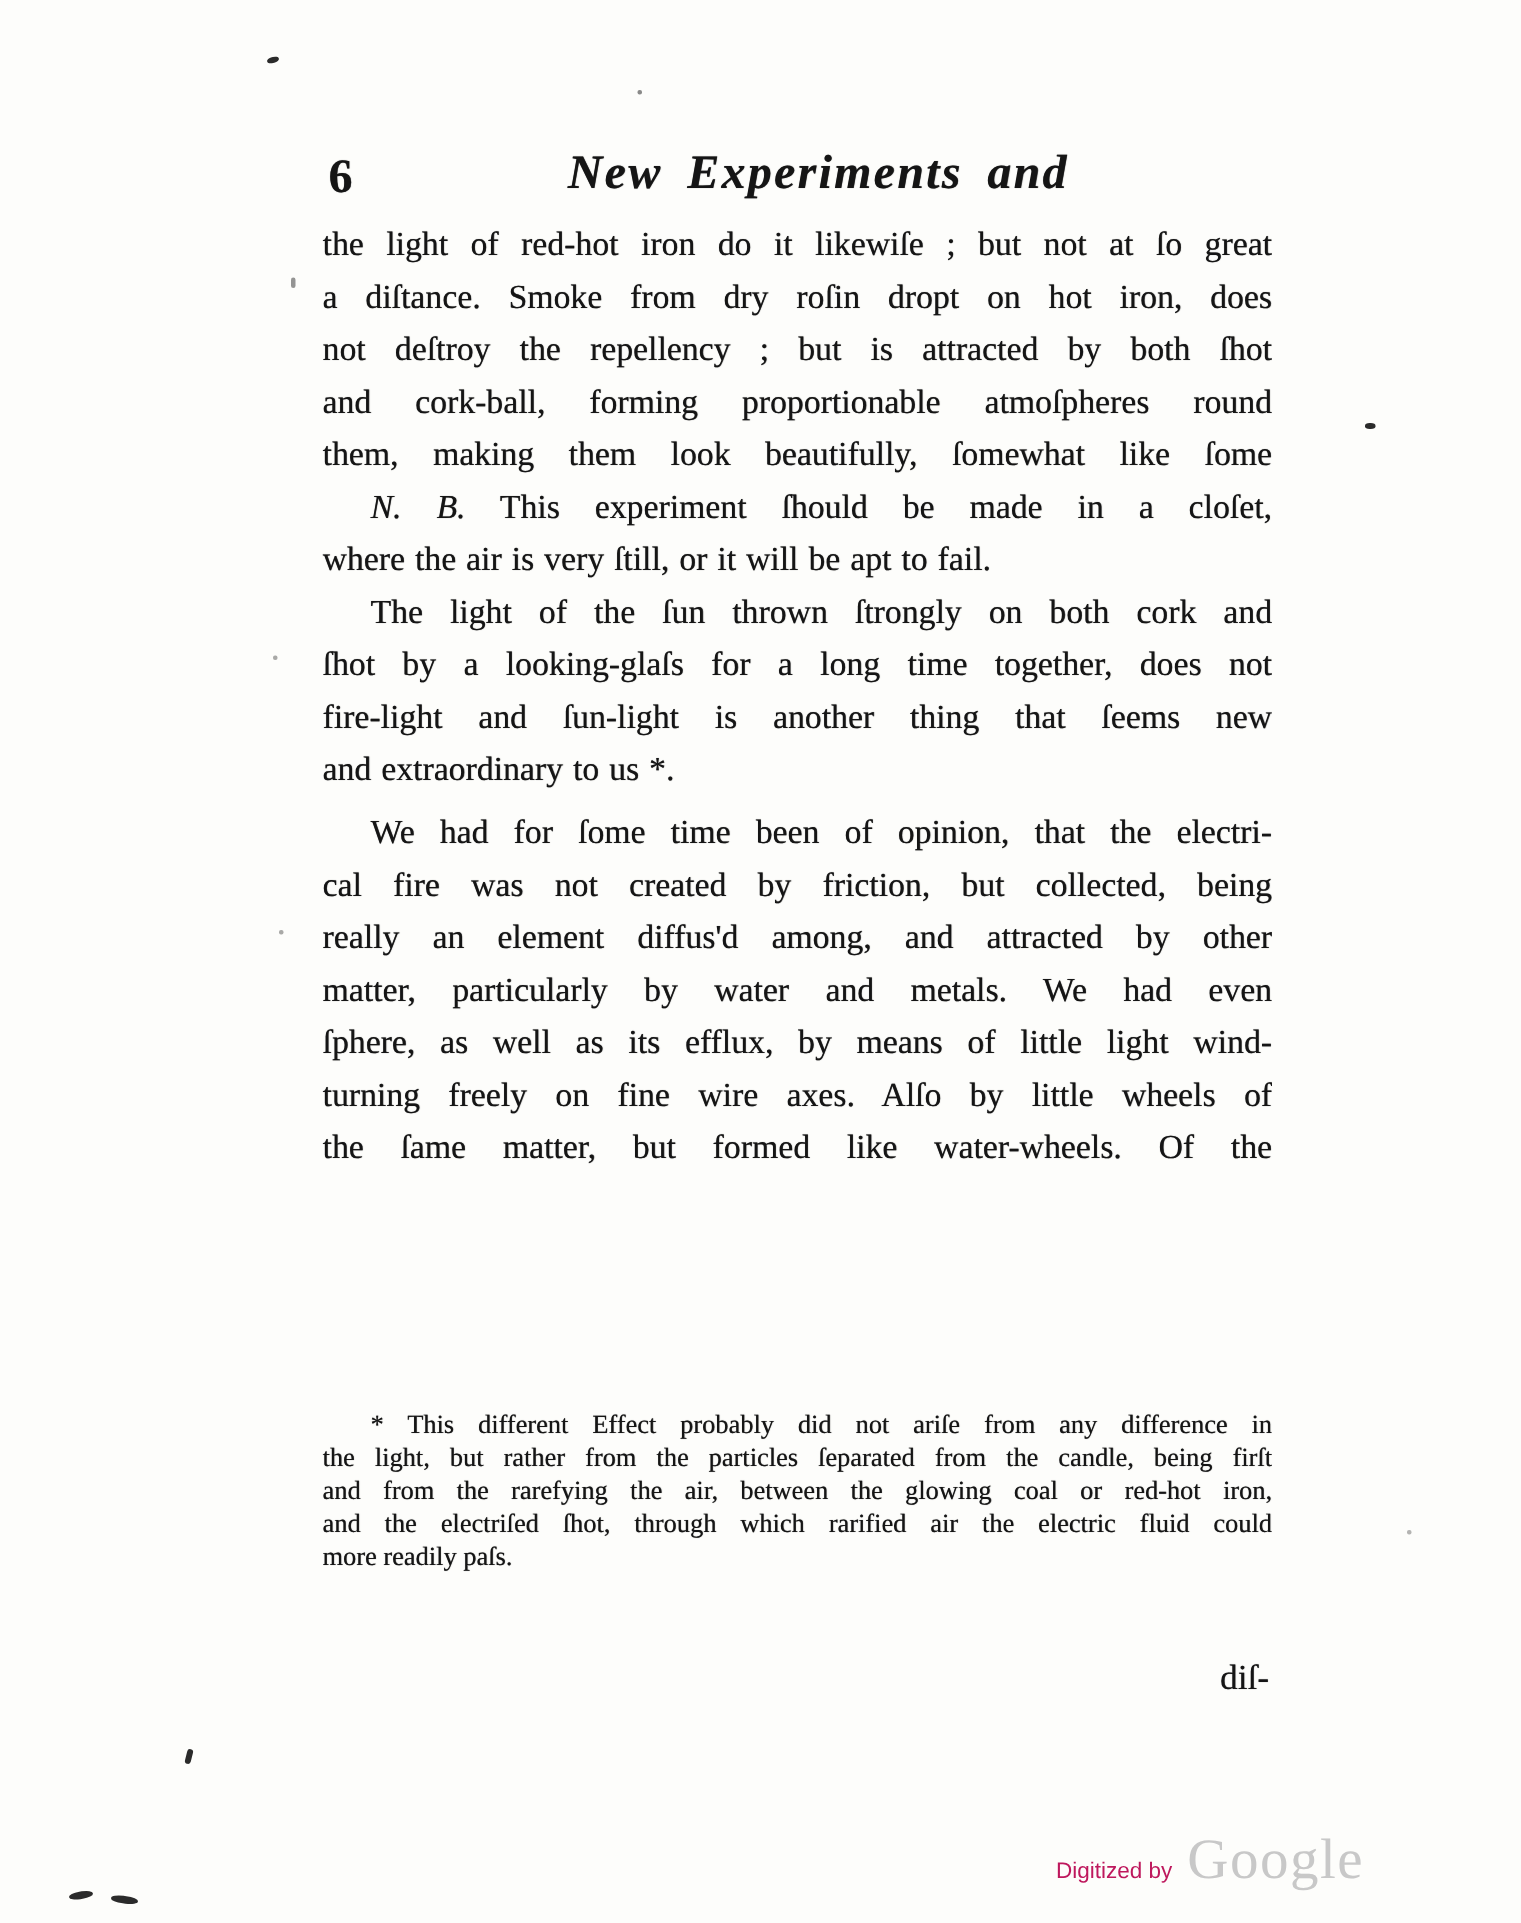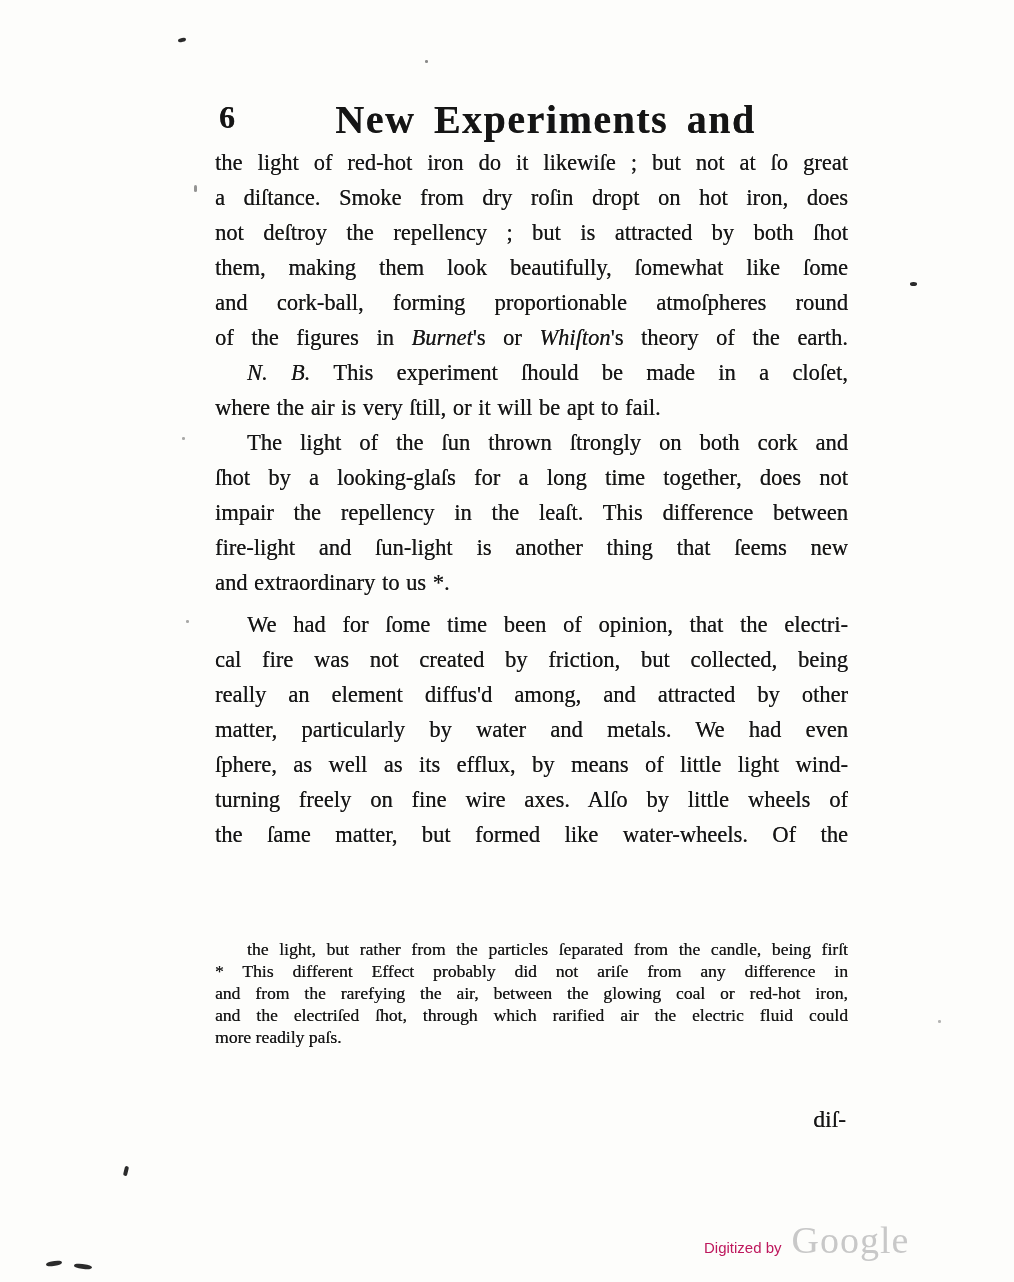--- a/index.html
+++ b/index.html
@@ -7,22 +7,22 @@
     position:relative; width:1014px; height:1282px;
     background:#fdfdfb; overflow:hidden;
     font-family:"Liberation Serif","DejaVu Serif",serif;
     color:#151515;
   }
   .ink { text-shadow:0.2px 0.2px 0.5px rgba(15,15,15,0.75); }
 
   .header { position:absolute; top:96px; left:215px; width:633px; height:46px; }
   .page-num { position:absolute; left:4px; top:3px; font-size:32px; font-weight:bold; }
   .running-title {
-    text-align:center; font-weight:bold;
-    font-size:40px; letter-spacing:1.5px; word-spacing:7px;
+    text-align:center; font-style:italic; font-weight:bold;
+    font-size:32px; letter-spacing:1.5px; word-spacing:7px;
     transform:translateX(14px);
   }
 
   .body-text { position:absolute; top:145px; left:215px; width:633px; }
   .line {
     height:35px; line-height:35px; font-size:22.5px;
     text-align:justify; text-align-last:justify;
     word-spacing:1px; overflow:hidden;
   }
   .line.last { text-align-last:left; }
@@ -71,49 +71,47 @@
   <div class="header ink">
     <span class="page-num">6</span>
     <div class="running-title">New Experiments and</div>
   </div>
 
   <div class="body-text ink">
       <div class="para">
         <div class="line"><span>the light of red-hot iron do it likewiſe ; but not at ſo great</span></div>
         <div class="line"><span>a diſtance. Smoke from dry roſin dropt on hot iron, does</span></div>
         <div class="line"><span>not deſtroy the repellency ; but is attracted by both ſhot</span></div>
+        <div class="line"><span>and cork-ball, forming proportionable atmoſpheres round</span></div>
         <div class="line"><span>them, making them look beautifully, ſomewhat like ſome</span></div>
-        <div class="line"><span>and cork-ball, forming proportionable atmoſpheres round</span></div>
-        <div class="line"><span>of the figures in </span><span class="it">Burnet</span><span>'s or </span><span class="it">Whiſton</span><span>'s theory of the earth.</span></div>
       </div>
       <div class="para indent">
         <div class="line"><span class="it">N. B.</span><span> This experiment ſhould be made in a cloſet,</span></div>
         <div class="line last"><span>where the air is very ſtill, or it will be apt to fail.</span></div>
       </div>
       <div class="para indent">
         <div class="line"><span>The light of the ſun thrown ſtrongly on both cork and</span></div>
         <div class="line"><span>ſhot by a looking-glaſs for a long time together, does not</span></div>
-        <div class="line"><span>impair the repellency in the leaſt. This difference between</span></div>
         <div class="line"><span>fire-light and ſun-light is another thing that ſeems new</span></div>
         <div class="line last"><span>and extraordinary to us *.</span></div>
       </div>
       <div class="para indent gap">
         <div class="line"><span>We had for ſome time been of opinion, that the electri-</span></div>
         <div class="line"><span>cal fire was not created by friction, but collected, being</span></div>
         <div class="line"><span>really an element diffus'd among, and attracted by other</span></div>
         <div class="line"><span>matter, particularly by water and metals. We had even</span></div>
         <div class="line"><span>ſphere, as well as its efflux, by means of little light wind-</span></div>
         <div class="line"><span>turning freely on fine wire axes. Alſo by little wheels of</span></div>
         <div class="line"><span>the ſame matter, but formed like water-wheels. Of the</span></div>
       </div>
     </div>
 
   <div class="footnote ink">
+      <div class="fline"><span>* This different Effect probably did not ariſe from any difference in</span></div>
       <div class="fline"><span>the light, but rather from the particles ſeparated from the candle, being firſt</span></div>
-      <div class="fline"><span>* This different Effect probably did not ariſe from any difference in</span></div>
       <div class="fline"><span>and from the rarefying the air, between the glowing coal or red-hot iron,</span></div>
       <div class="fline"><span>and the electriſed ſhot, through which rarified air the electric fluid could</span></div>
       <div class="fline last"><span>more readily paſs.</span></div>
     </div>
 
   <div class="catchword ink">diſ-</div>
 
   <div class="watermark">
     <span class="wm-prefix">Digitized by</span>
     <span class="wm-logo">Google</span>

